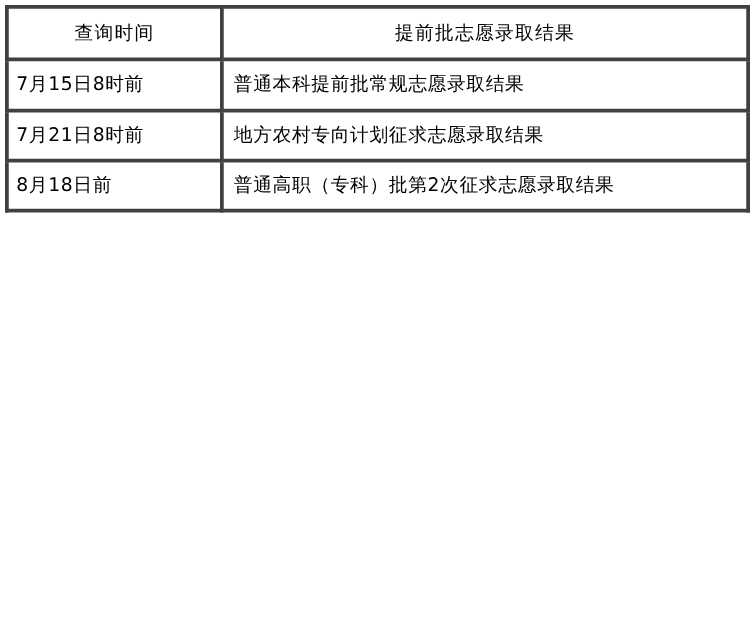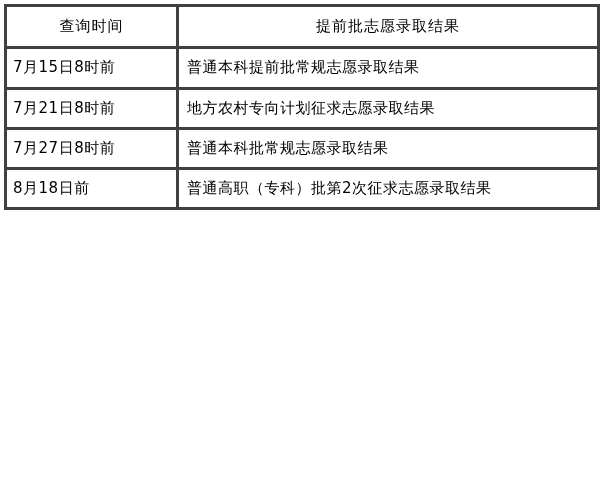--- a/index.html
+++ b/index.html
@@ -81,22 +81,18 @@
     <tbody>
       <tr>
         <td class="time-cell">7月15日8时前</td>
         <td class="type-cell">普通本科提前批常规志愿录取结果</td>
       </tr>
       <tr>
         <td class="time-cell">7月21日8时前</td>
         <td class="type-cell">地方农村专向计划征求志愿录取结果</td>
       </tr>
       <tr>
-        <td class="time-cell">7月27日8时前</td>
-        <td class="type-cell">普通本科批常规志愿录取结果</td>
-      </tr>
-      <tr>
         <td class="time-cell">8月18日前</td>
         <td class="type-cell">普通高职（专科）批第2次征求志愿录取结果</td>
       </tr>
     </tbody>
   </table>
 </div>
 
 </body></html>

